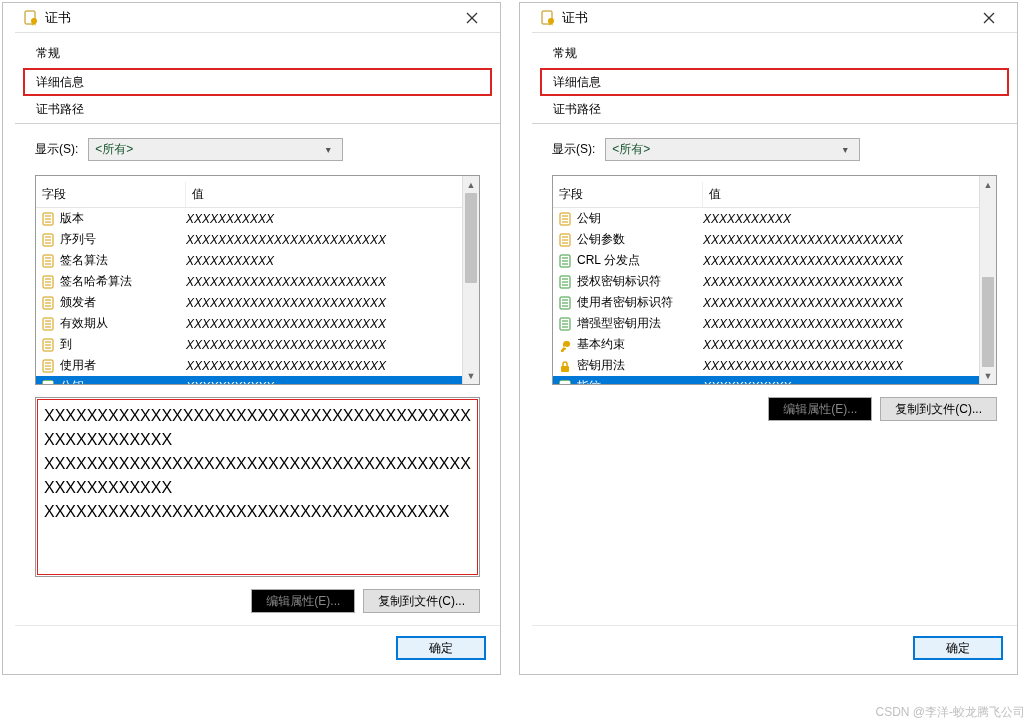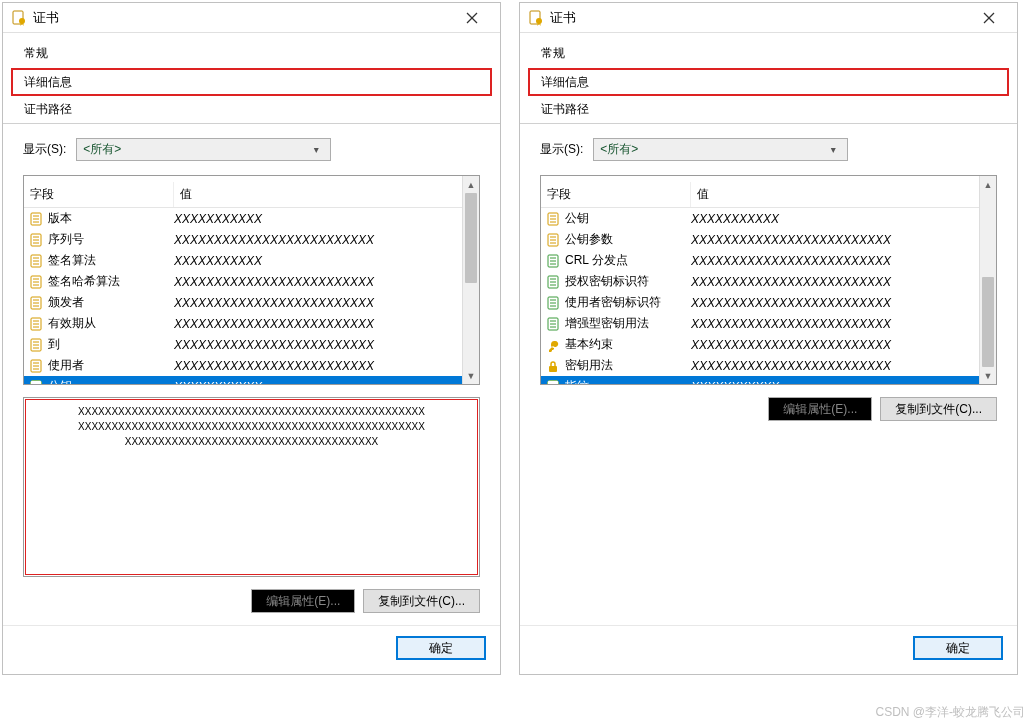--- a/index.html
+++ b/index.html
@@ -1,18 +1,18 @@
 <!DOCTYPE html>
 <html><head>
 <meta charset="utf-8">
 <style>
   * { box-sizing: border-box; font-family: "Microsoft YaHei", "Segoe UI", sans-serif; font-size: 12px; }
   body { margin: 0; padding: 0; background: #fff; width: 1031px; height: 725px; position: relative; }
   .stage { display: flex; gap: 18px; padding: 2px 0 0 2px; }
-  .window { width: 499px; border: 1px solid #c0c0c0; background: #fff; display: flex; flex-direction: column; }
+  .window { width: 499px; border: 1px solid #c0c0c0; background: #fff; display: flex; flex-direction: column; padding-left: 12px; }
   .titlebar { height: 30px; display: flex; align-items: center; padding: 0 8px; border-bottom: 1px solid #e0e0e0; }
   .title-icon { width: 16px; height: 16px; margin-right: 6px; display:inline-flex; align-items:center; justify-content:center; }
   .title-icon svg { width:16px; height:16px; }
   .title-text { flex: 1; color: #000; font-size: 13px; }
   .close-btn { width: 40px; height: 28px; display: flex; align-items: center; justify-content: center; cursor: pointer; }
   .close-btn svg { width: 12px; height: 12px; stroke: #333; stroke-width:1.2; fill:none; }
 
   .tabs { display: flex; padding: 6px 8px 0 8px; border-bottom: 1px solid #d0d0d0; flex-direction: column; }
   .tab { padding: 5px 12px 5px 12px; border: 1px solid transparent; border-bottom: none; position: relative; cursor: pointer; color:#000; }
   .tab.active { border-color: #d0d0d0; background: #fff; top: 1px; }
@@ -39,21 +39,21 @@
   .row-icon svg { width:14px; height:14px; }
   .row-field { width:126px; overflow:hidden; white-space:nowrap; }
   .row-value { flex:1; overflow:hidden; white-space:nowrap;font-style:italic; }
   .scrollbar { width:17px; background:#f0f0f0; border-left:1px solid #ddd; display:flex; flex-direction:column; }
   .sb-btn { height:17px; display:flex; align-items:center; justify-content:center; color:#666; font-size:9px; cursor:pointer; }
   .sb-track { flex:1; position:relative; }
   .sb-thumb { position:absolute; left:2px; right:2px; top:0; height:90px; background:#c2c2c2; border-radius:1px; }
 
   .detail-box { margin-top:12px; border:1px solid #9a9a9a; height:180px; padding:6px 8px; background:#fff; overflow:hidden; }
   .detail-box.hl { outline:1px solid #d22; outline-offset:-3px; }
-  .detail-text { white-space:pre-wrap; word-break:break-all; font-size:10px; color:#000; line-height:1.5;text-align:center; }
+  .detail-text { white-space:pre-wrap; word-break:break-all; font-size:16px; color:#000; line-height:1.5; }
 
   .btn-row { display:flex; justify-content:flex-end; gap:8px; margin-top:12px; }
   .btn { height:24px; min-width:100px; padding:0 14px; border:1px solid #adadad; background:#e1e1e1; display:flex; align-items:center; justify-content:center; cursor:pointer; }
   .btn.disabled { color:#888; background:#000000; cursor:default; }
   .footer { padding:10px 14px 14px 0; display:flex; justify-content:flex-end; border-top:1px solid #e8e8e8; }
   .btn.primary { border:2px solid #0078d7; background:#e5f1fb; min-width:90px; }
 
   .watermark { position:absolute; right:6px; bottom:4px; color:#bfbfbf; font-size:12px; pointer-events:none; }
 
   

